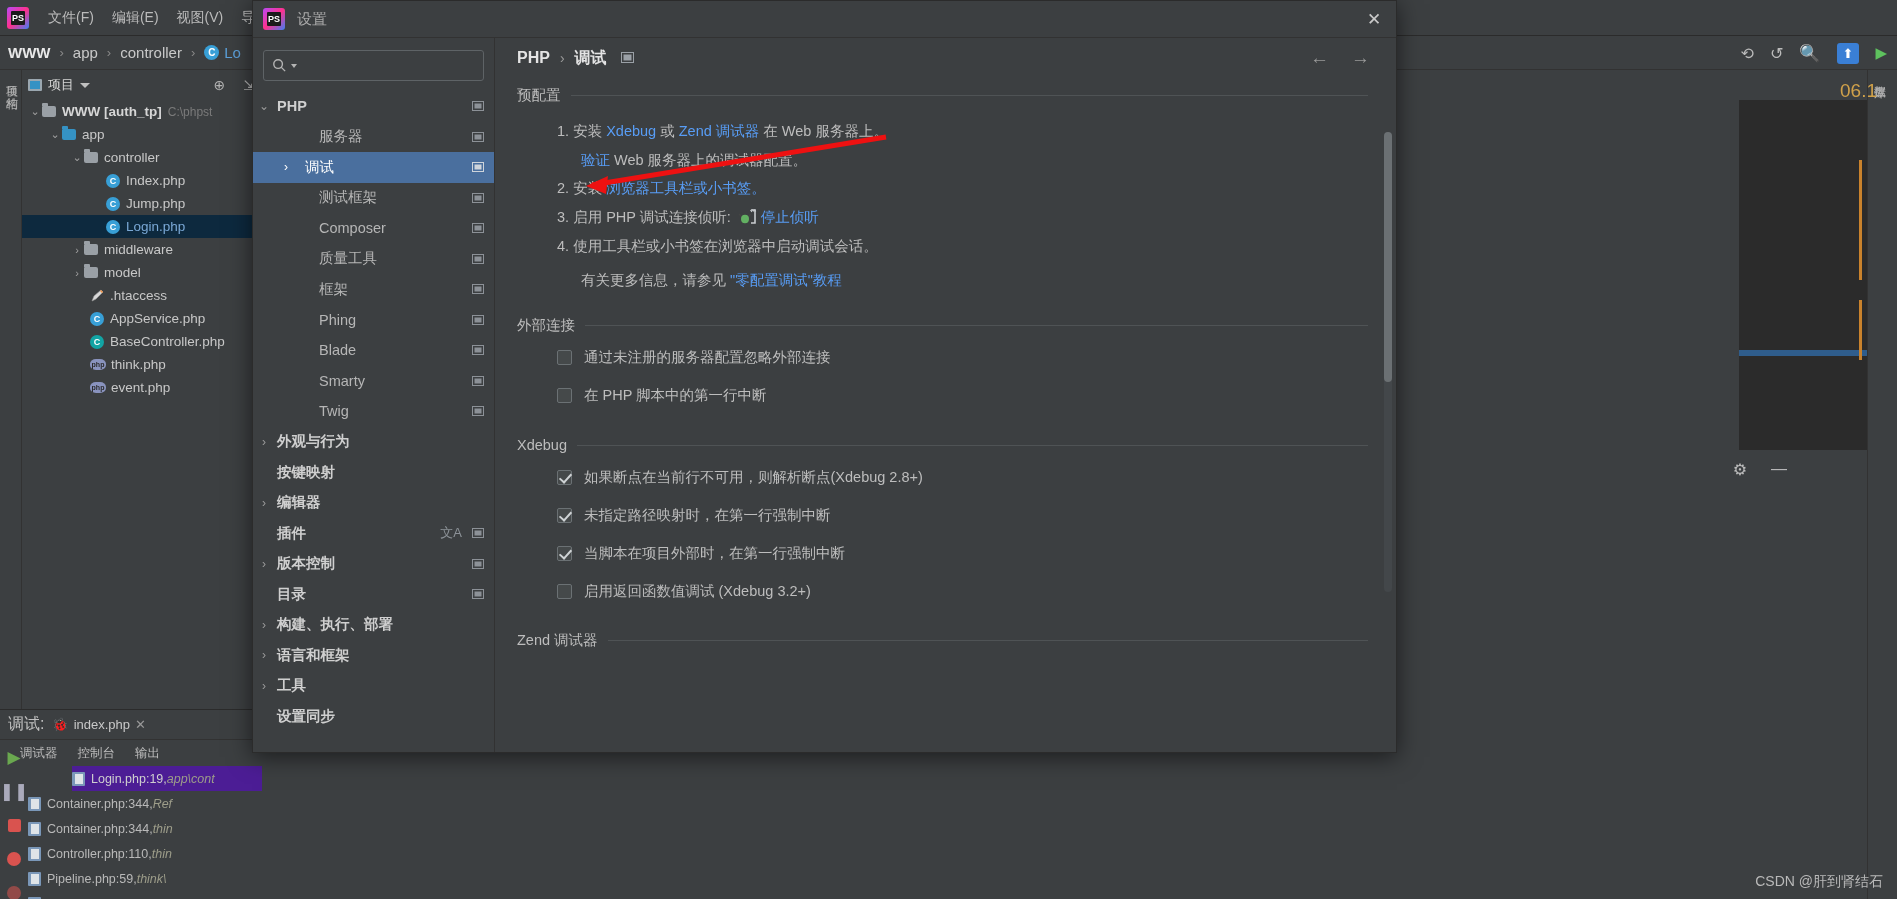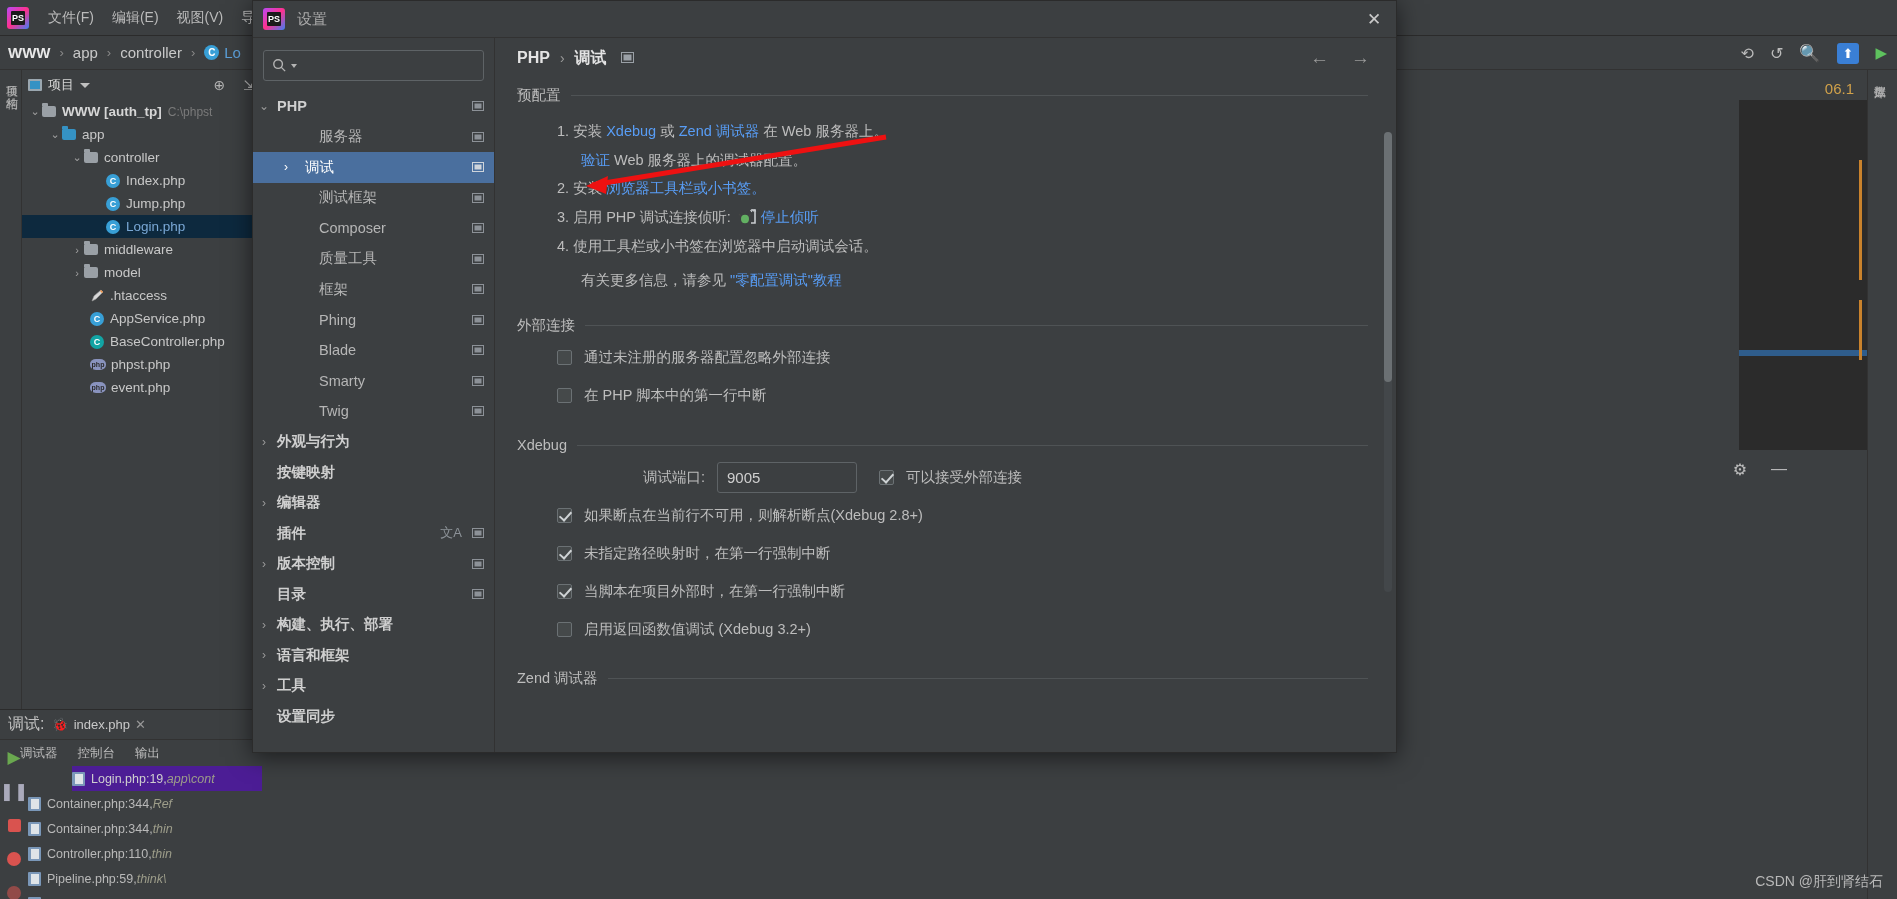--- a/index.html
+++ b/index.html
@@ -328,21 +328,21 @@
         <div class="tnode" style="padding-left:68px;">
           <span class="cicon">C</span>
           <span>AppService.php</span>
         </div>
         <div class="tnode" style="padding-left:68px;">
           <span class="cicon teal">C</span>
           <span>BaseController.php</span>
         </div>
         <div class="tnode" style="padding-left:68px;">
           <span class="phpicon">php</span>
-          <span>phpst.php</span>
+          <span>think.php</span>
         </div>
         <div class="tnode" style="padding-left:68px;">
           <span class="phpicon">php</span>
           <span>event.php</span>
         </div>
       </div>
     </div>
 
     <div class="debug-win">
       <div class="dw-tabrow">
@@ -408,21 +408,21 @@
     </div>
 
     <div class="mini-code">
       <div class="hl-blue" style="top:250px;"></div>
       <div class="hl-orange" style="left:120px;top:60px;height:120px;"></div>
       <div class="hl-orange" style="left:120px;top:200px;height:60px;"></div>
     </div>
     <div class="right-strip">
       <div class="vtab">数据库</div>
     </div>
-    <div style="position:absolute;right:43px;top:80px;color:#d0a14a;font-size:15px;">06.1</div>
+    <div style="position:absolute;right:20px;top:80px;color:#d0a14a;font-size:19px;">06.1</div>
     <div style="position:absolute;right:150px;top:460px;color:#bbb;font-size:16px;">⚙</div>
     <div style="position:absolute;right:110px;top:460px;color:#bbb;font-size:16px;">—</div>
 
     <div class="wm">CSDN @肝到肾结石</div>
   </div>
 
   <div class="dlg">
 
     <div class="dlg-title">
       <span class="dlg-logo"></span>
@@ -660,26 +660,20 @@
             </div>
           </div>
 
           <div class="sec" style="margin-top:26px;">
             <span class="sec-title">Xdebug</span>
             <span class="sec-line"></span>
           </div>
 
           <div class="fields" style="margin-top:8px;">
             <div class="frow">
-              <span class="flabel-r" style="width:148px;margin-right:12px;">调试端口:</span>
-              <input class="txtfield" value="9005" style="">
-              <span class="cbx on" style="margin-left:22px;"></span>
-              <span class="flabel">可以接受外部连接</span>
-            </div>
-            <div class="frow">
               <span class="cbx on"></span>
               <span class="flabel">如果断点在当前行不可用，则解析断点(Xdebug 2.8+)</span>
             </div>
             <div class="frow">
               <span class="cbx on"></span>
               <span class="flabel">未指定路径映射时，在第一行强制中断</span>
             </div>
             <div class="frow">
               <span class="cbx on"></span>
               <span class="flabel">当脚本在项目外部时，在第一行强制中断</span>

